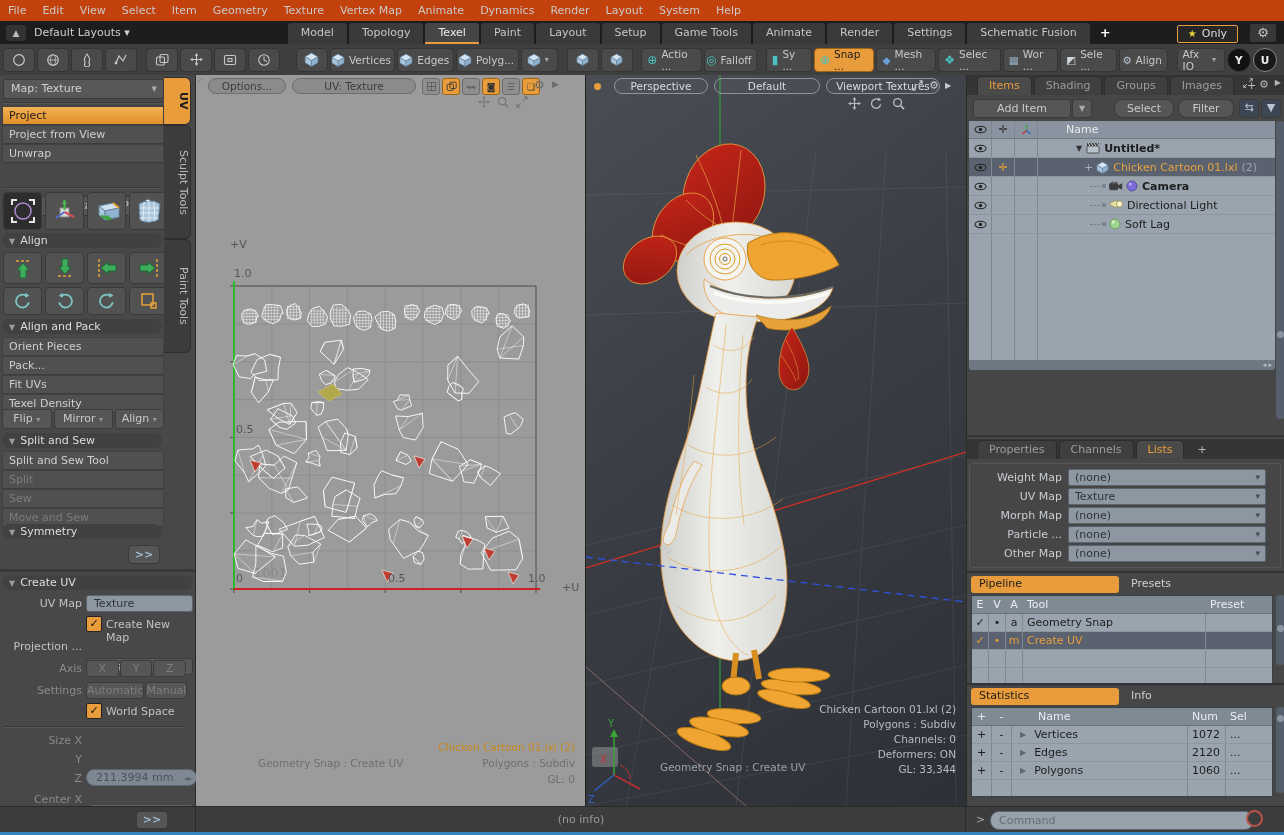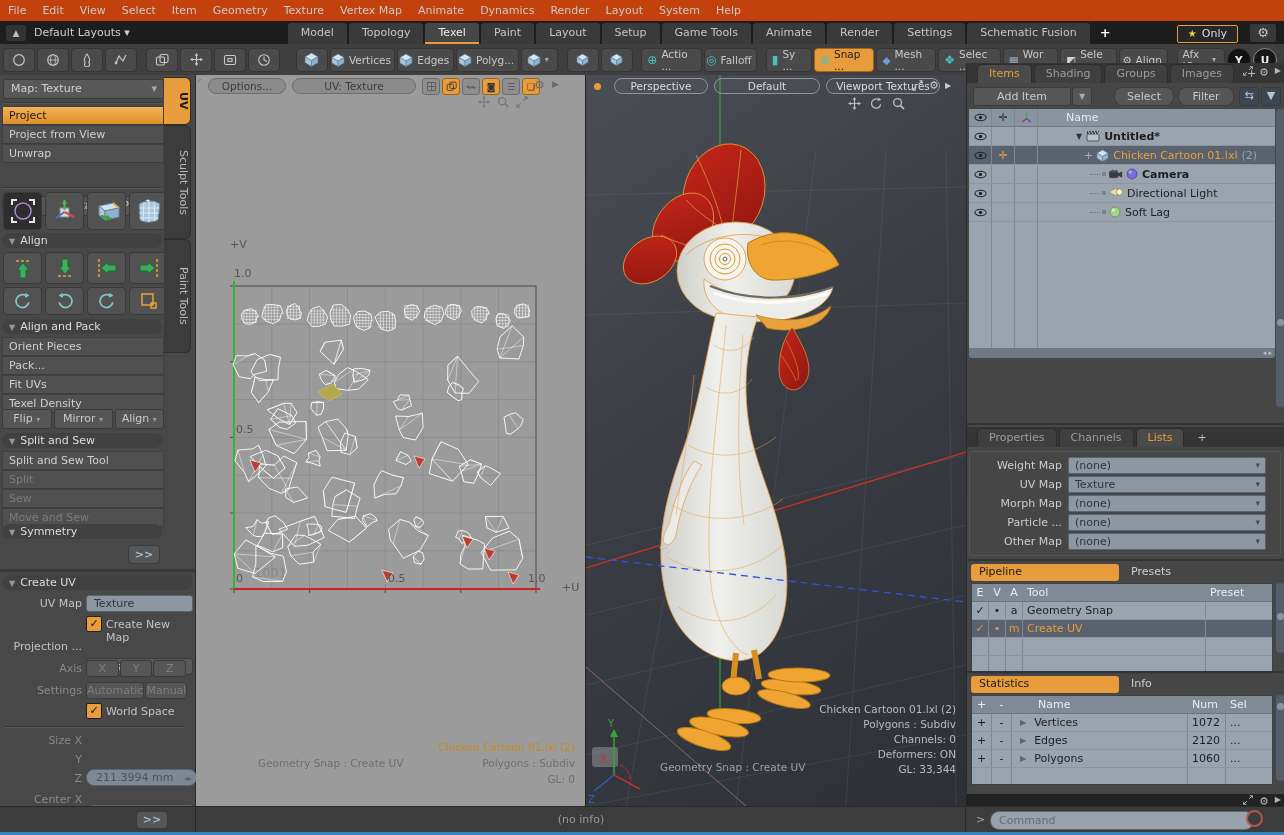--- a/index.html
+++ b/index.html
@@ -61,21 +61,21 @@
   .mic.org{background:#e89c3c;border:1px solid #9c6412;color:#333;}
   .uvlab{color:#565656;font-size:11px;}
   .uvstat{color:#6f6f6f;font-size:10.5px;text-align:right;}
   .orgtxt{color:#c9881e;}
   
   .v3d{left:586px;top:75px;width:380px;height:731px;background:linear-gradient(145deg,#4a4e54 0%,#3a3e44 45%,#2d3036 100%);overflow:hidden;}
   .vpill{border:1px solid #8e949a;border-radius:8px;color:#d8dbde;text-align:center;font-size:10.5px;background:rgba(255,255,255,0.03);}
   .v3dinfo{color:#b8bcc0;font-size:10.5px;text-align:right;}
   .ghost{color:#9aa0a6;font-size:10.5px;}
   
-  .rightpanel{left:966px;top:63px;width:318px;height:731px;background:#464646;border-left:1px solid #2a2a2a;}
+  .rightpanel{left:966px;top:75px;width:318px;height:731px;background:#464646;border-left:1px solid #2a2a2a;}
   .rtabs{height:20px;background:#353535;display:flex;align-items:flex-end;padding-left:10px;}
   .rtab{background:#3f3f3f;color:#9c9c9c;border-radius:5px 5px 0 0;padding:2px 11px 3px;margin-right:2px;border:1px solid #2d2d2d;border-bottom:none;}
   .rtab.active{background:#4a4a4a;color:#e89c3c;}
   .rtab.plus{background:transparent;border:none;color:#bbb;}
   .ricons{position:absolute;right:4px;top:3px;color:#b5b5b5;font-size:11px;display:flex;gap:6px;}
   .treehead{background:#8a94a0;border-bottom:1px solid #6f7985;color:#e7ebef;display:flex;height:17px;align-items:center;}
   .trow{display:flex;height:18px;align-items:center;background:#9aa4ae;border-bottom:1px solid #8c96a0;color:#1d1d1d;}
   .trow.sel{background:#59626e;color:#e0e0e0;}
   .tc{border-right:1px solid #7e8893;height:100%;display:flex;align-items:center;justify-content:center;flex:none;}
   .tcn{padding-left:4px;border-right:none;justify-content:flex-start;flex:1;overflow:hidden;white-space:nowrap;}

